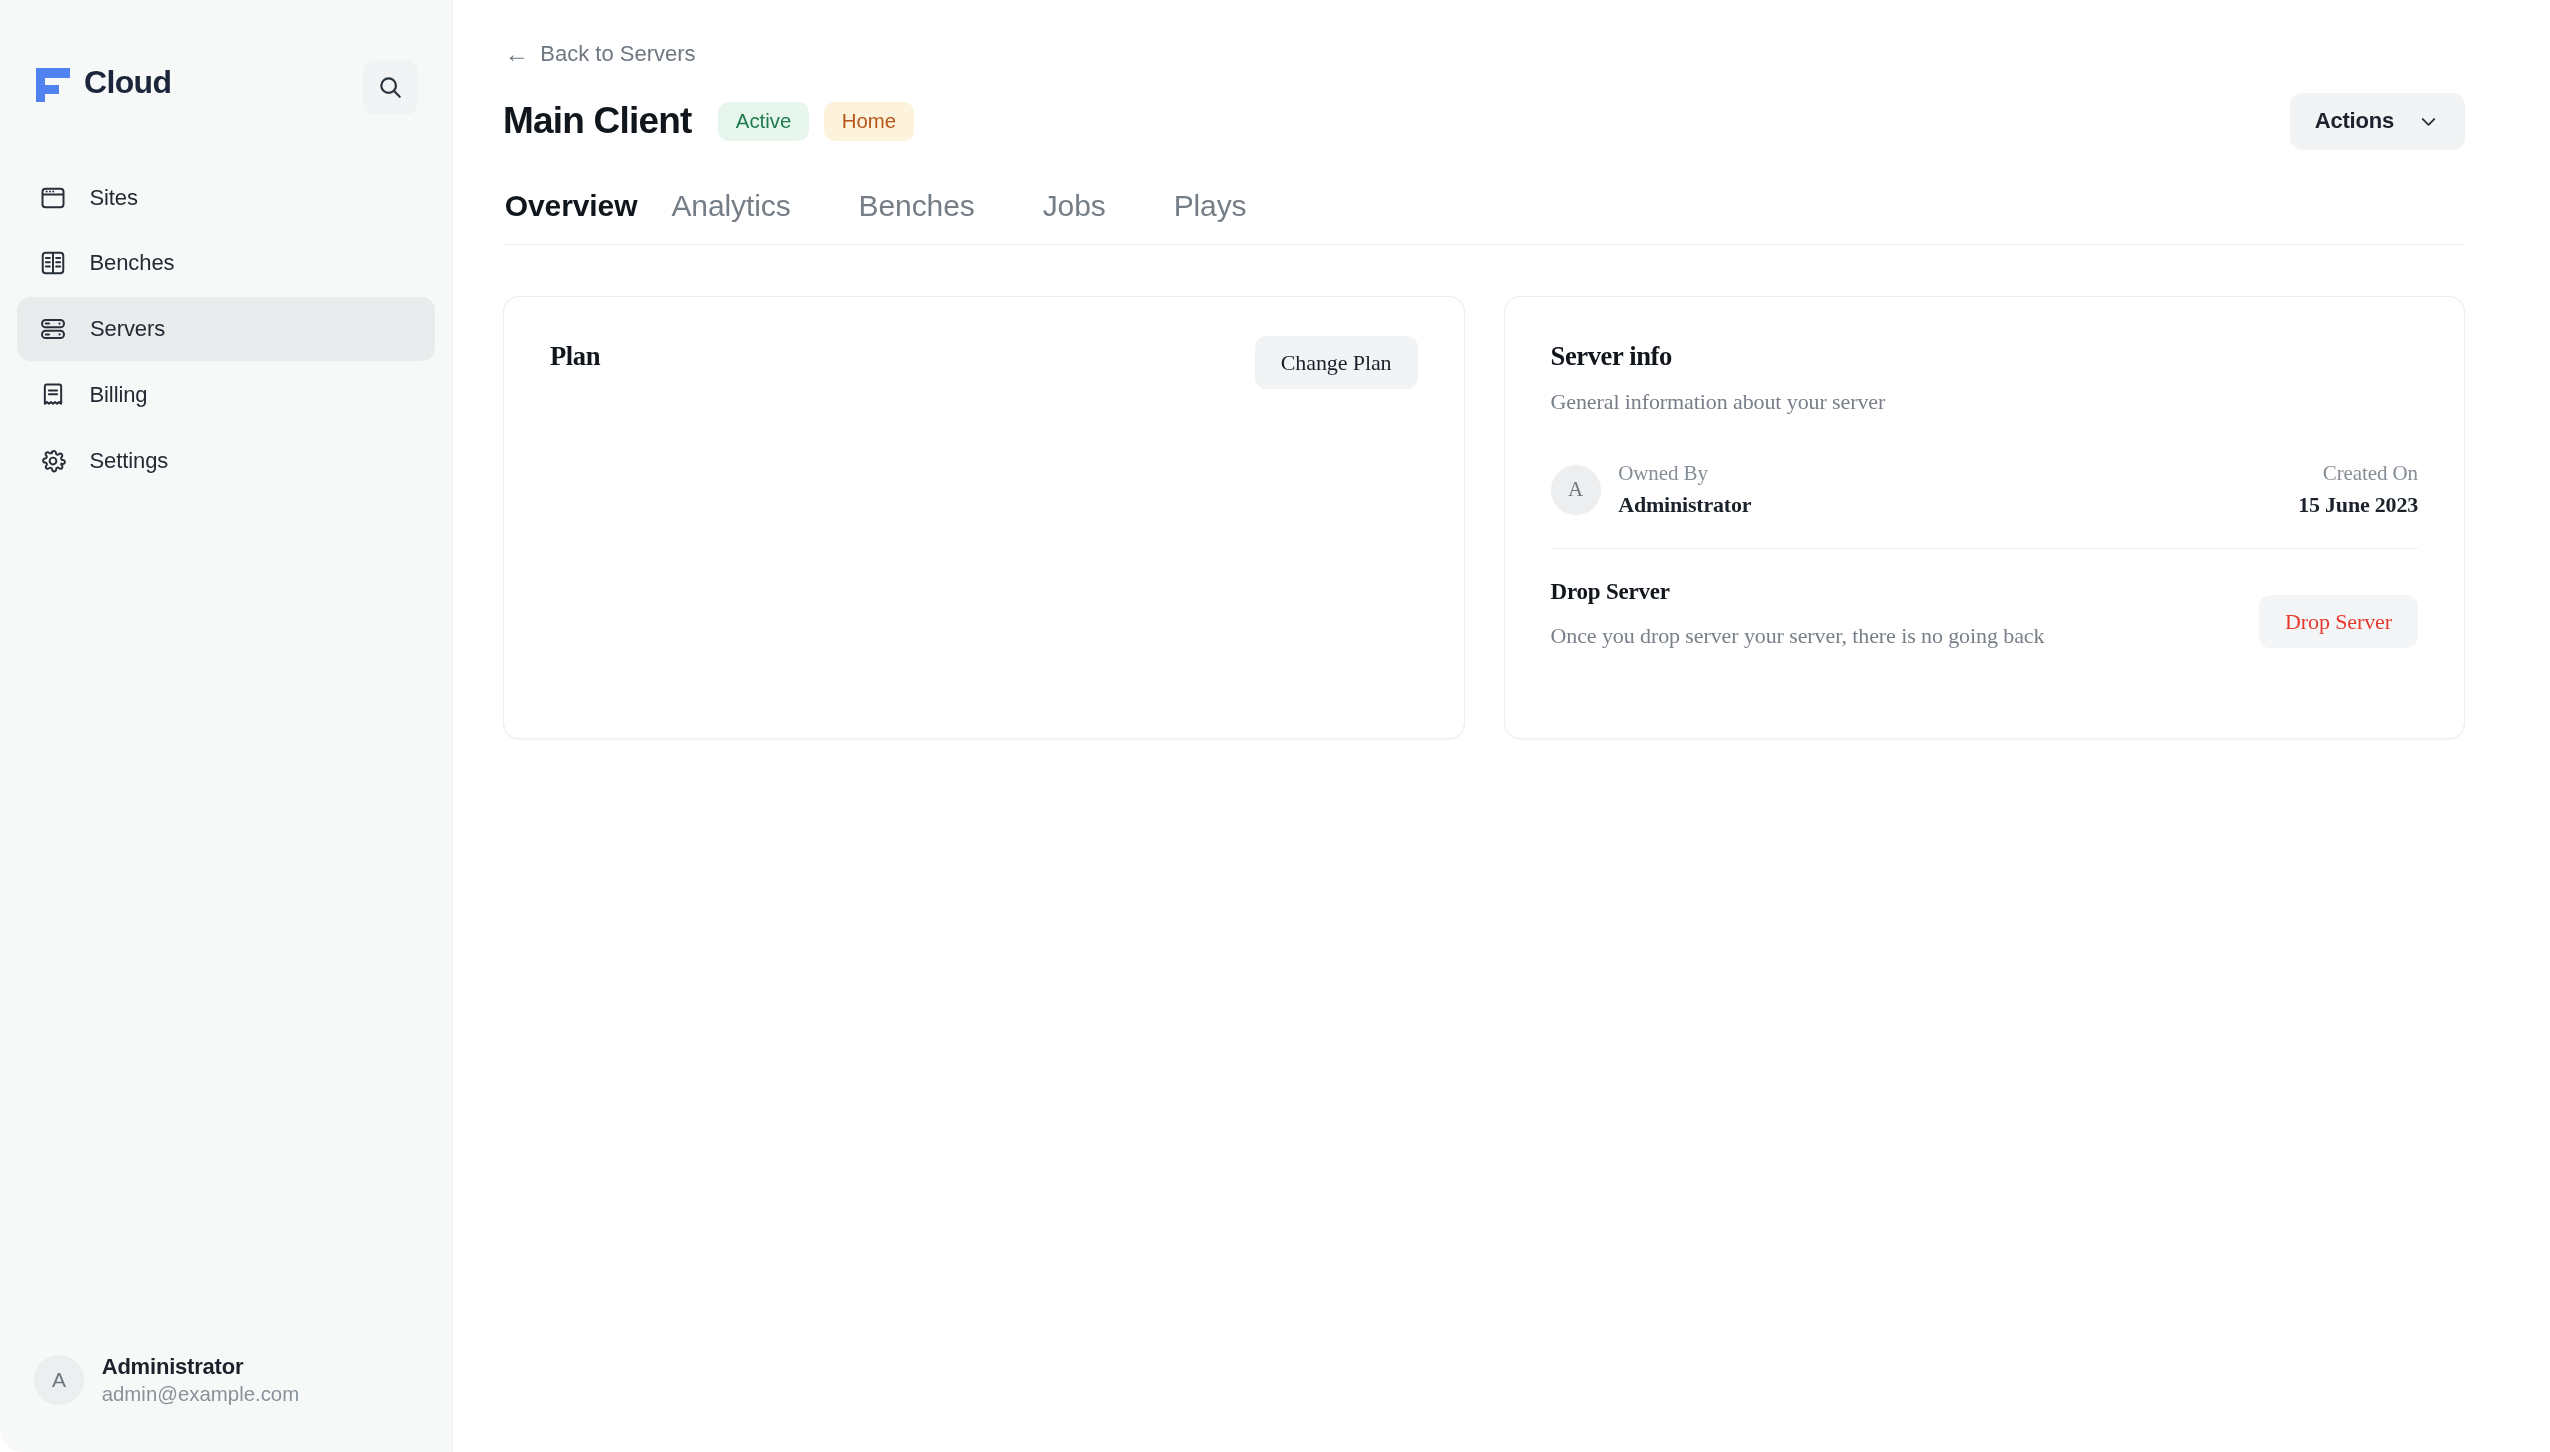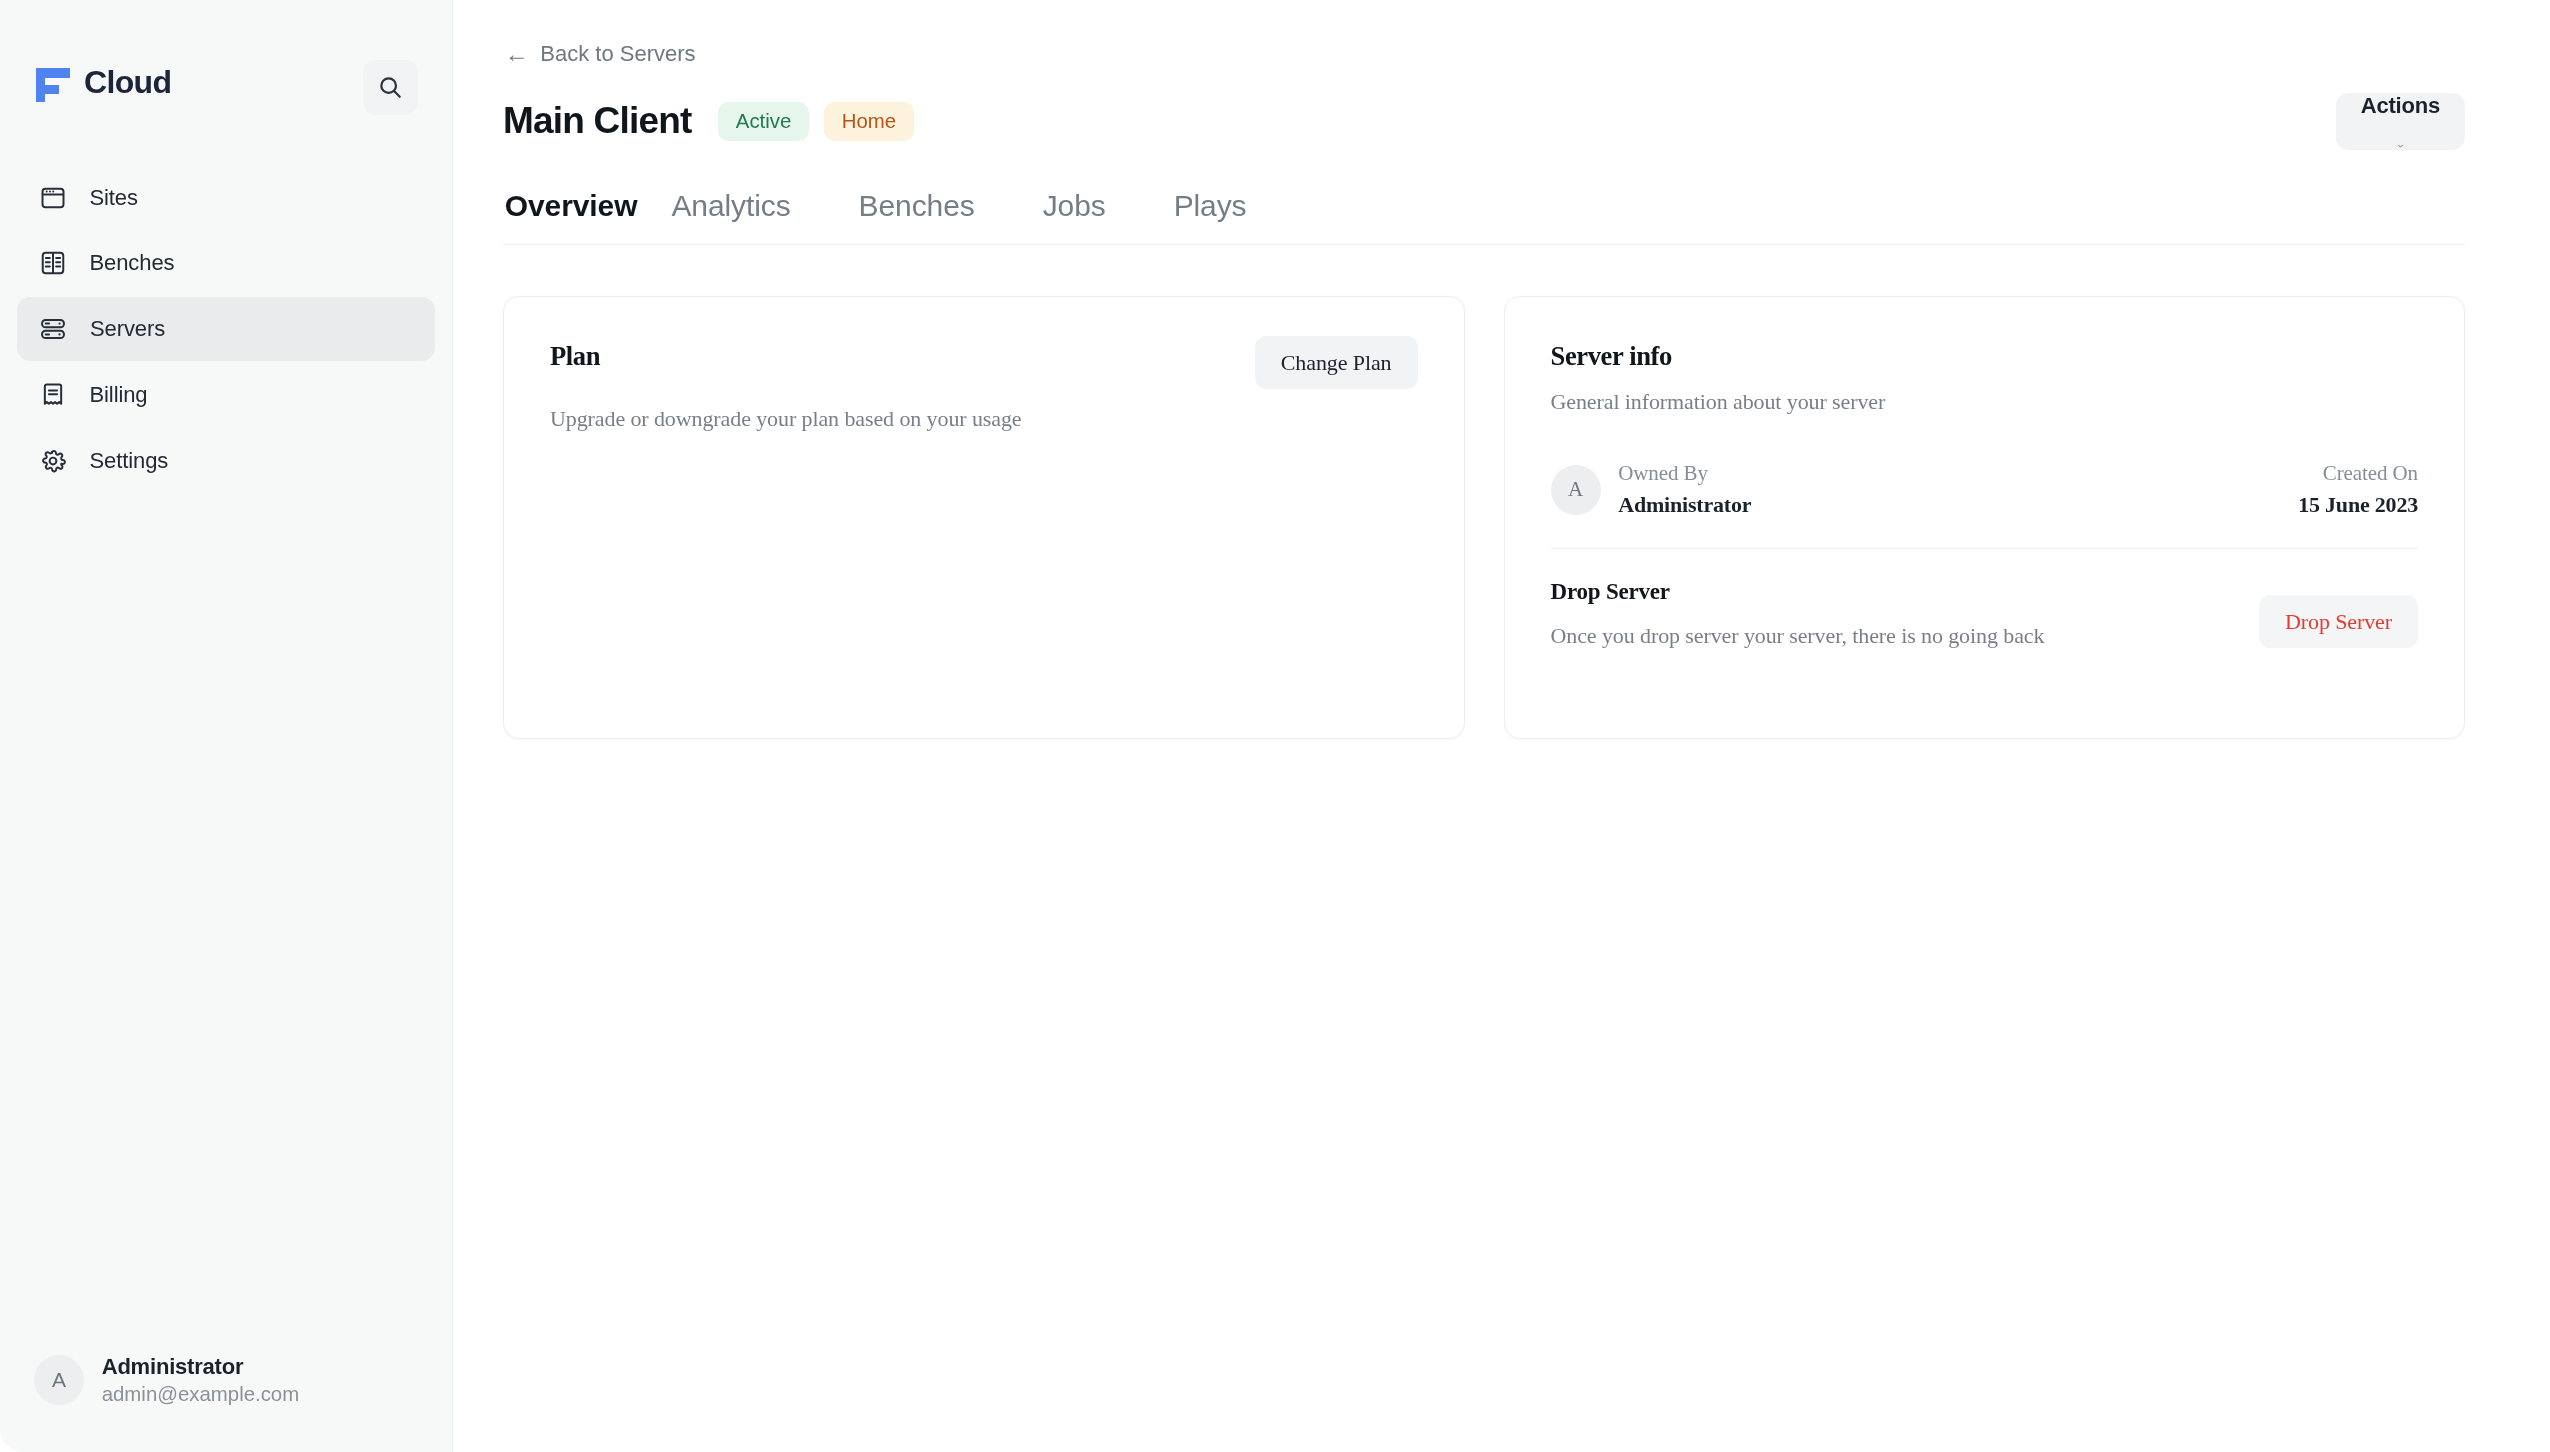--- a/index.html
+++ b/index.html
@@ -205,21 +205,20 @@
     border: none;
     border-radius: 12.4px;
     padding: 0 25px;
     height: 57px;
     font-size: 22px;
     font-weight: bold;
     color: #1b222b;
     cursor: pointer;
     font-family: inherit;
     letter-spacing: -0.2px;
-    flex-direction: column;
   }
   .actions-btn svg { display: block; }
 
   .tabs {
     margin-top: 39px;
     display: flex;
     gap: 0;
     border-bottom: 1.8px solid #eef0f1;
     padding-left: 1.8px;
   }
@@ -487,21 +486,20 @@
       <div class="tab">Plays</div>
     </div>
 
     <div class="cards">
 
       <section class="card card-plan">
         <div class="card-head">
           <h2 class="card-title">Plan</h2>
           <button class="ghost-btn">Change Plan</button>
         </div>
-        <p class="card-sub">Upgrade or downgrade your plan based on your usage</p>
 
       </section>
 
       <section class="card card-info">
         <h2 class="card-title">Server info</h2>
         <p class="card-sub">General information about your server</p>
 
         <div class="info-row">
           <div class="info-owner">
             <span class="avatar">A</span>

